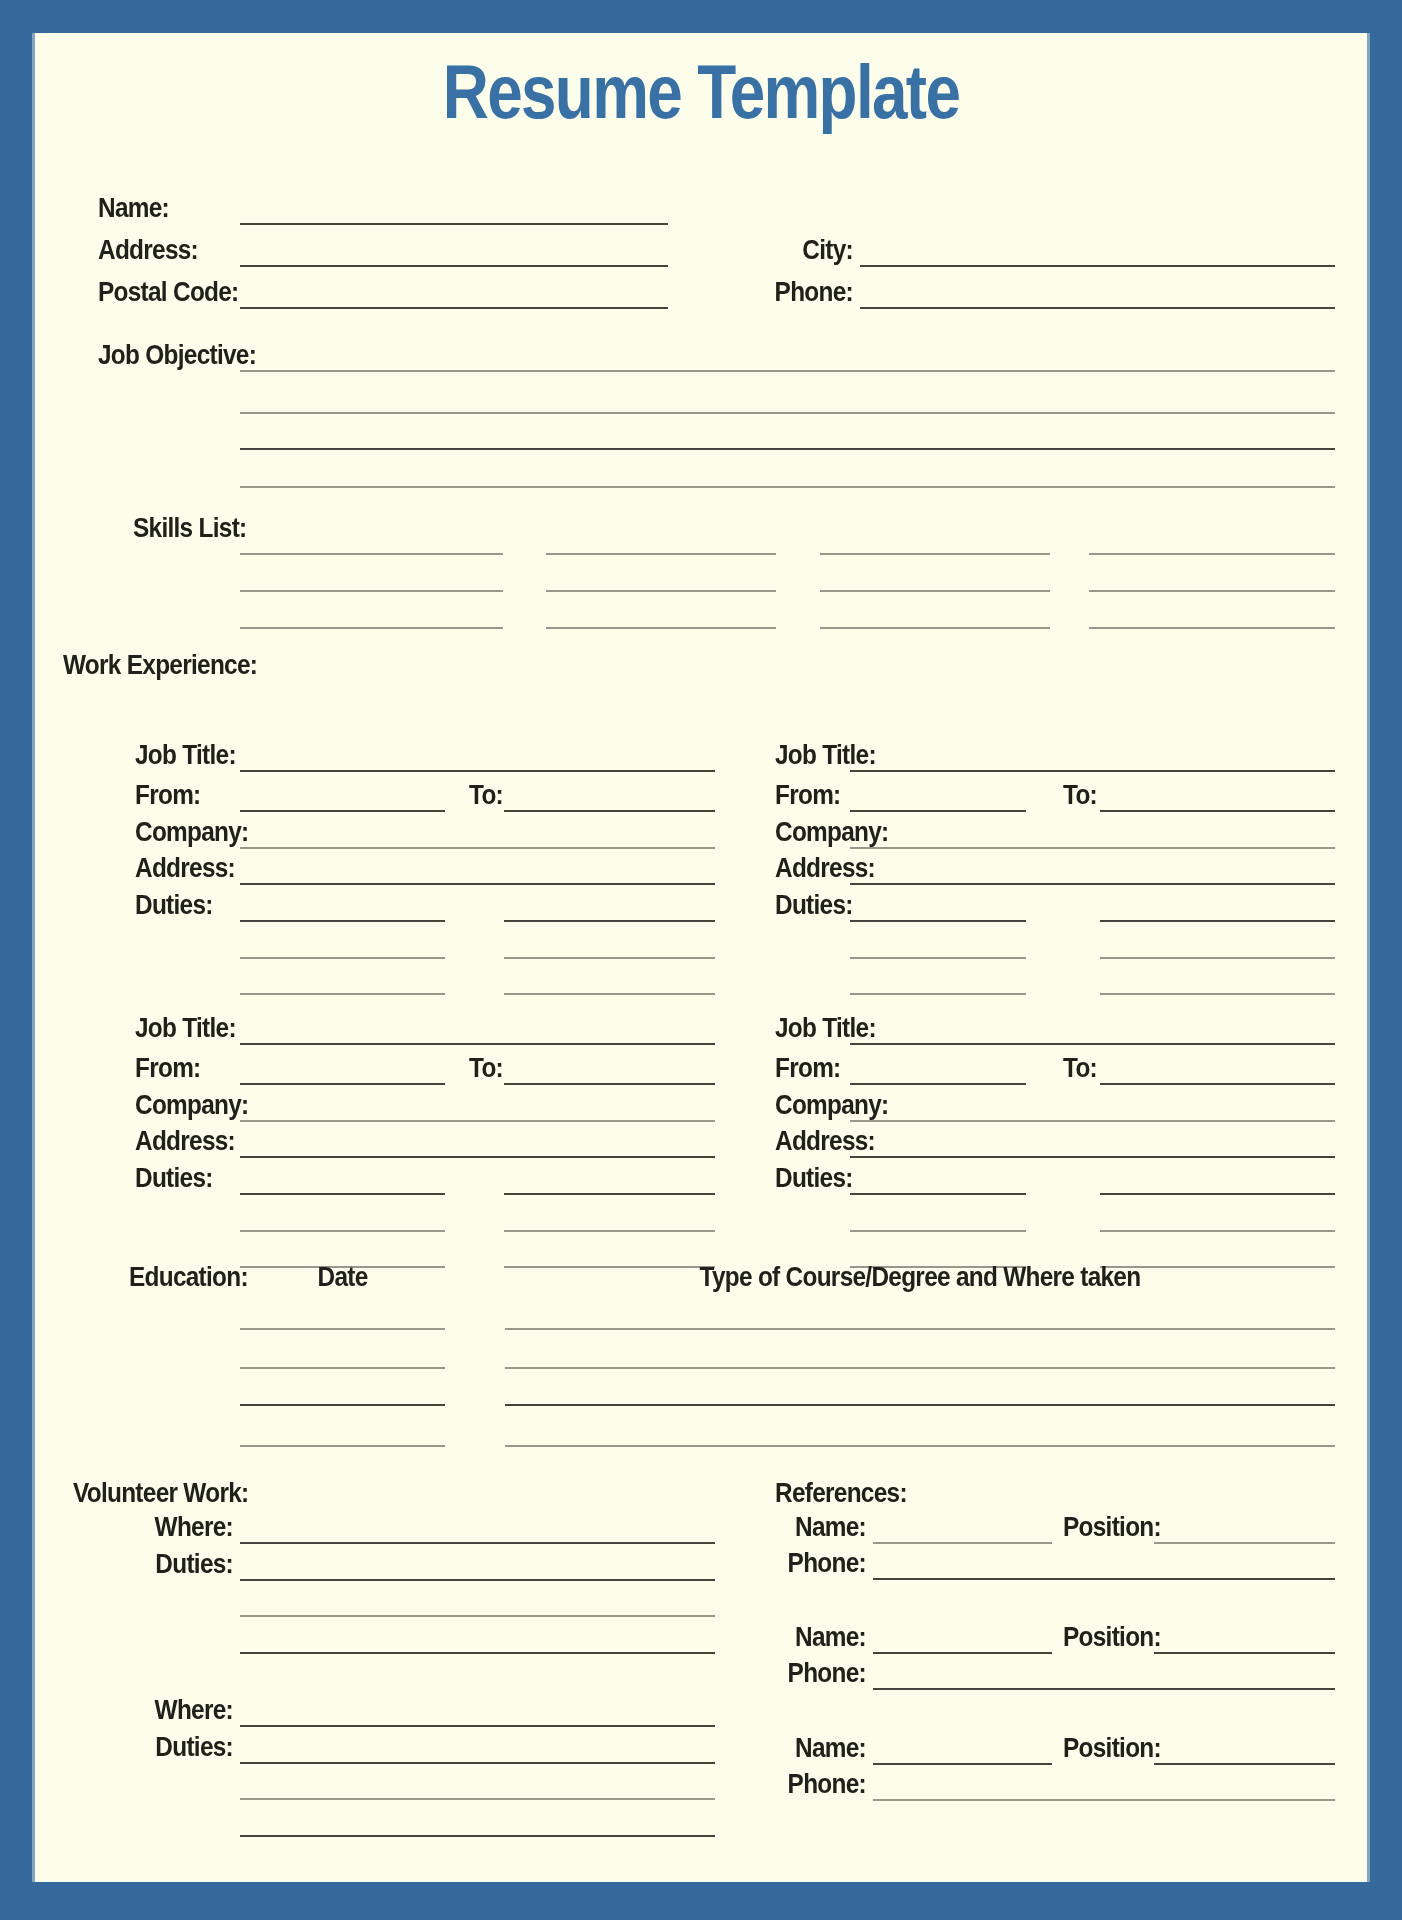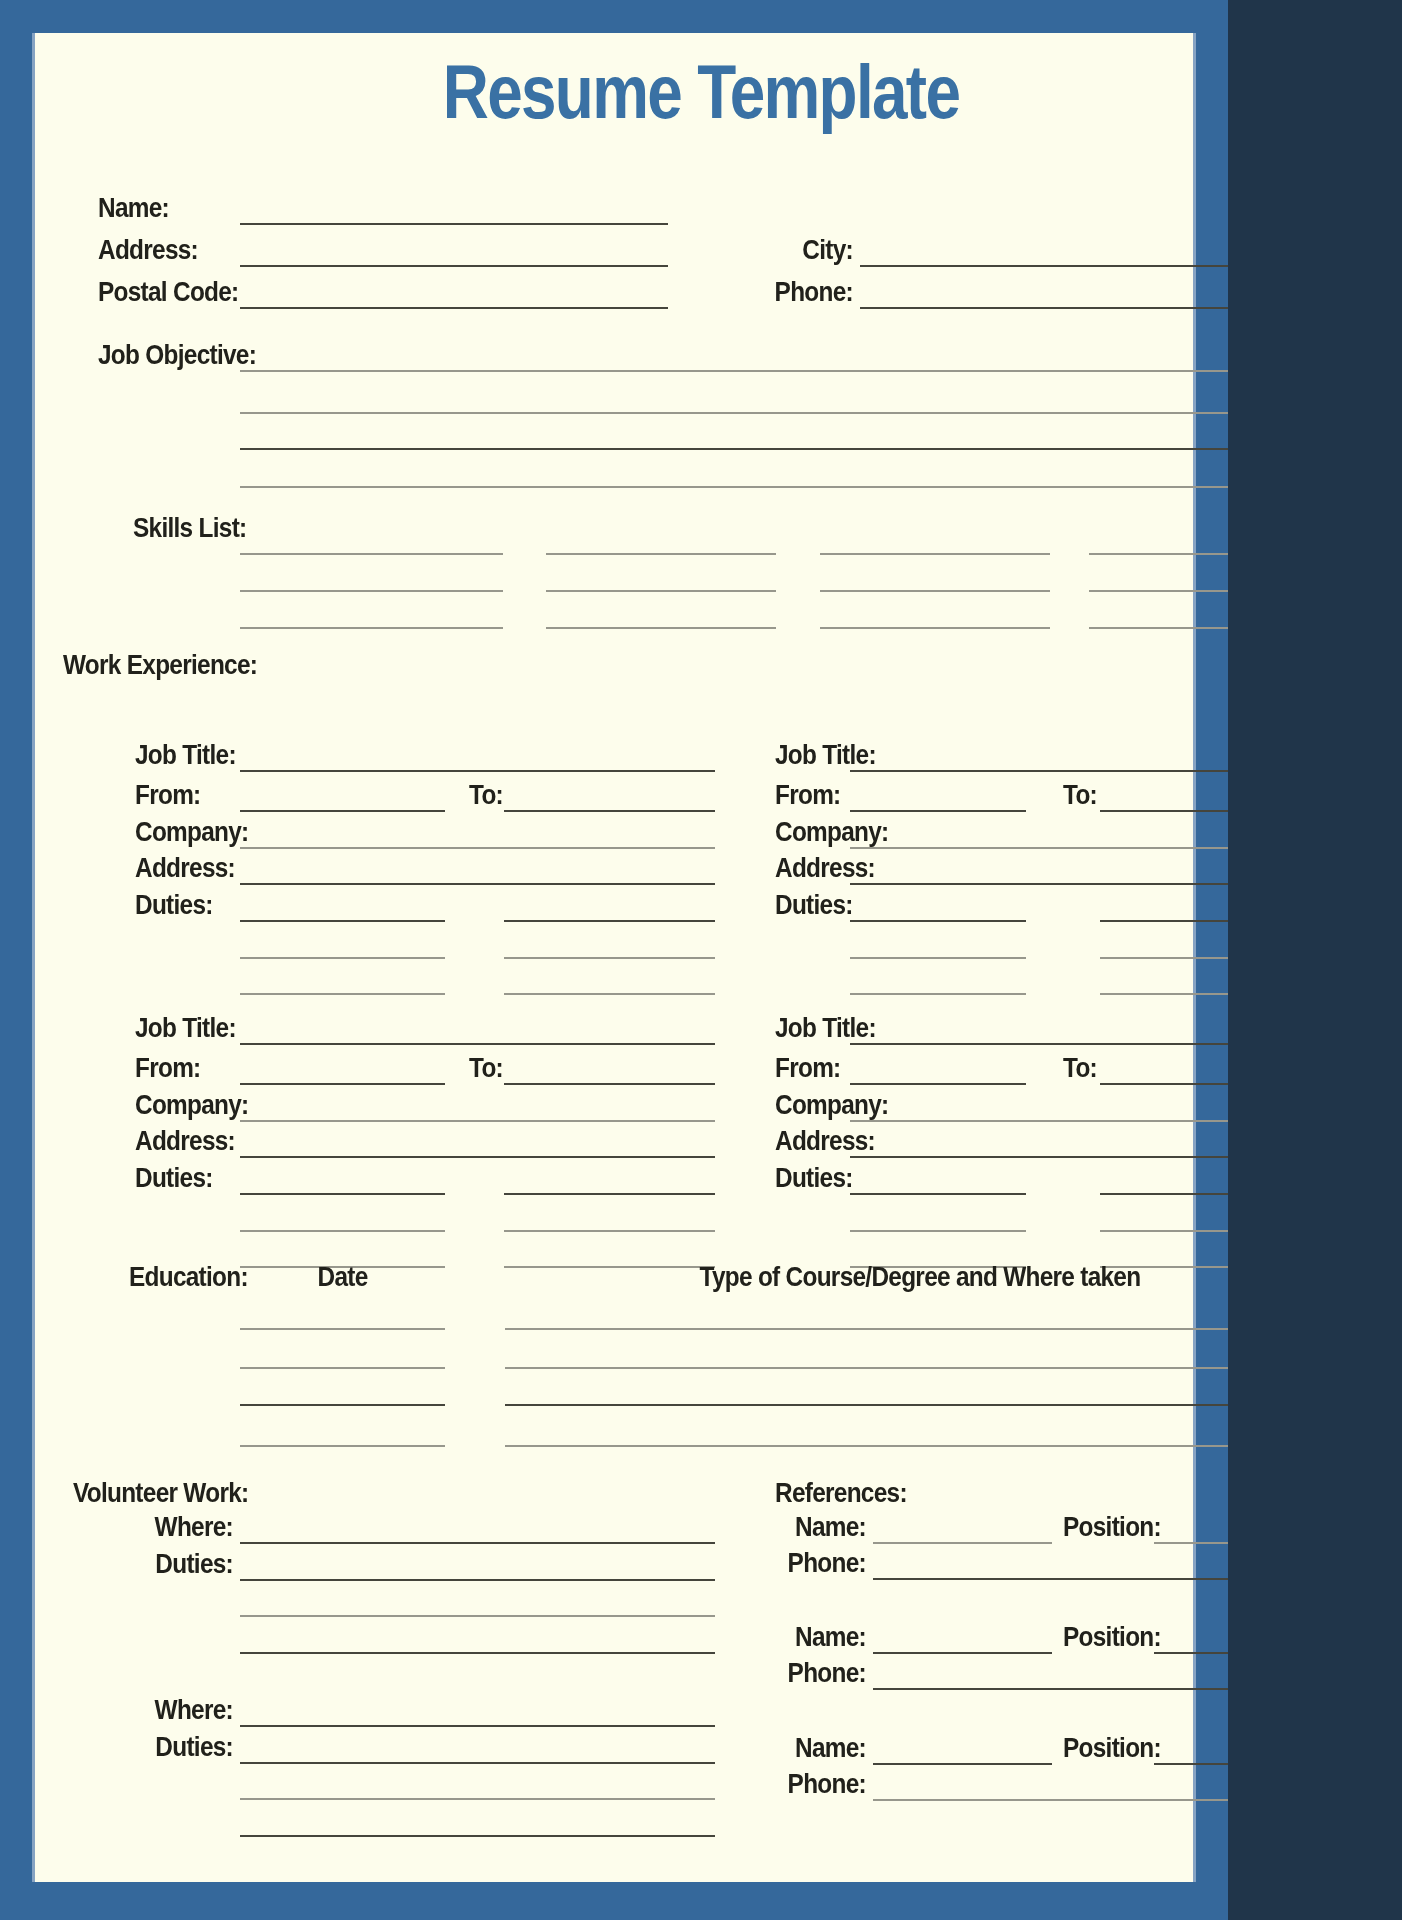--- a/index.html
+++ b/index.html
@@ -1,17 +1,17 @@
 <!DOCTYPE html>
 <html><head>
 <meta charset="utf-8">
 <style>
   html,body{margin:0;padding:0;background:#20354a;}
   .canvas{
-    position:relative;width:1228px;height:1920px;overflow:hidden;
+    position:relative;width:1402px;height:1920px;overflow:hidden;
     background:#35689b;
     font-family:"Liberation Sans","DejaVu Sans",sans-serif;
   }
   .page{
     position:absolute;left:32px;top:33px;right:32px;bottom:38px;
     background:#fdfdec;
     border-left:3px solid #86a3c3;border-right:3px solid #86a3c3;
   }
   .title{
     position:absolute;top:48px;left:0;width:1402px;margin:0;

